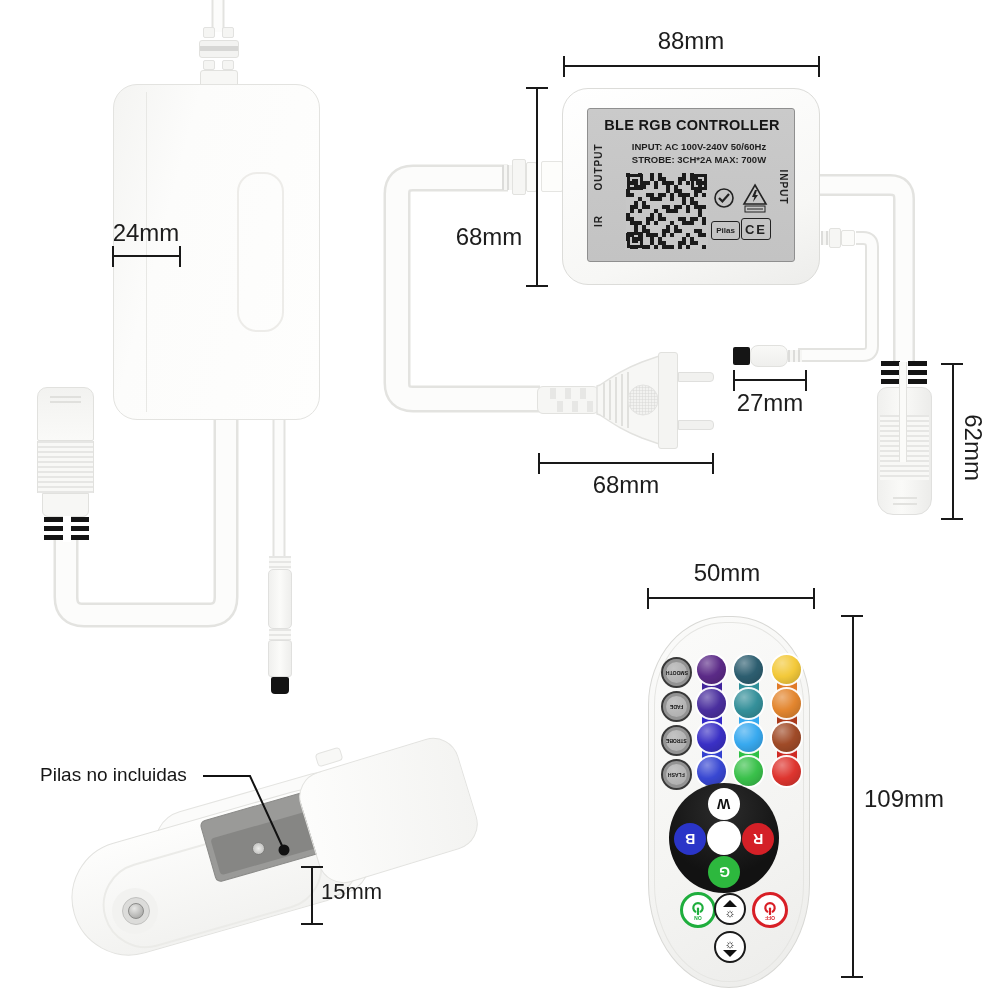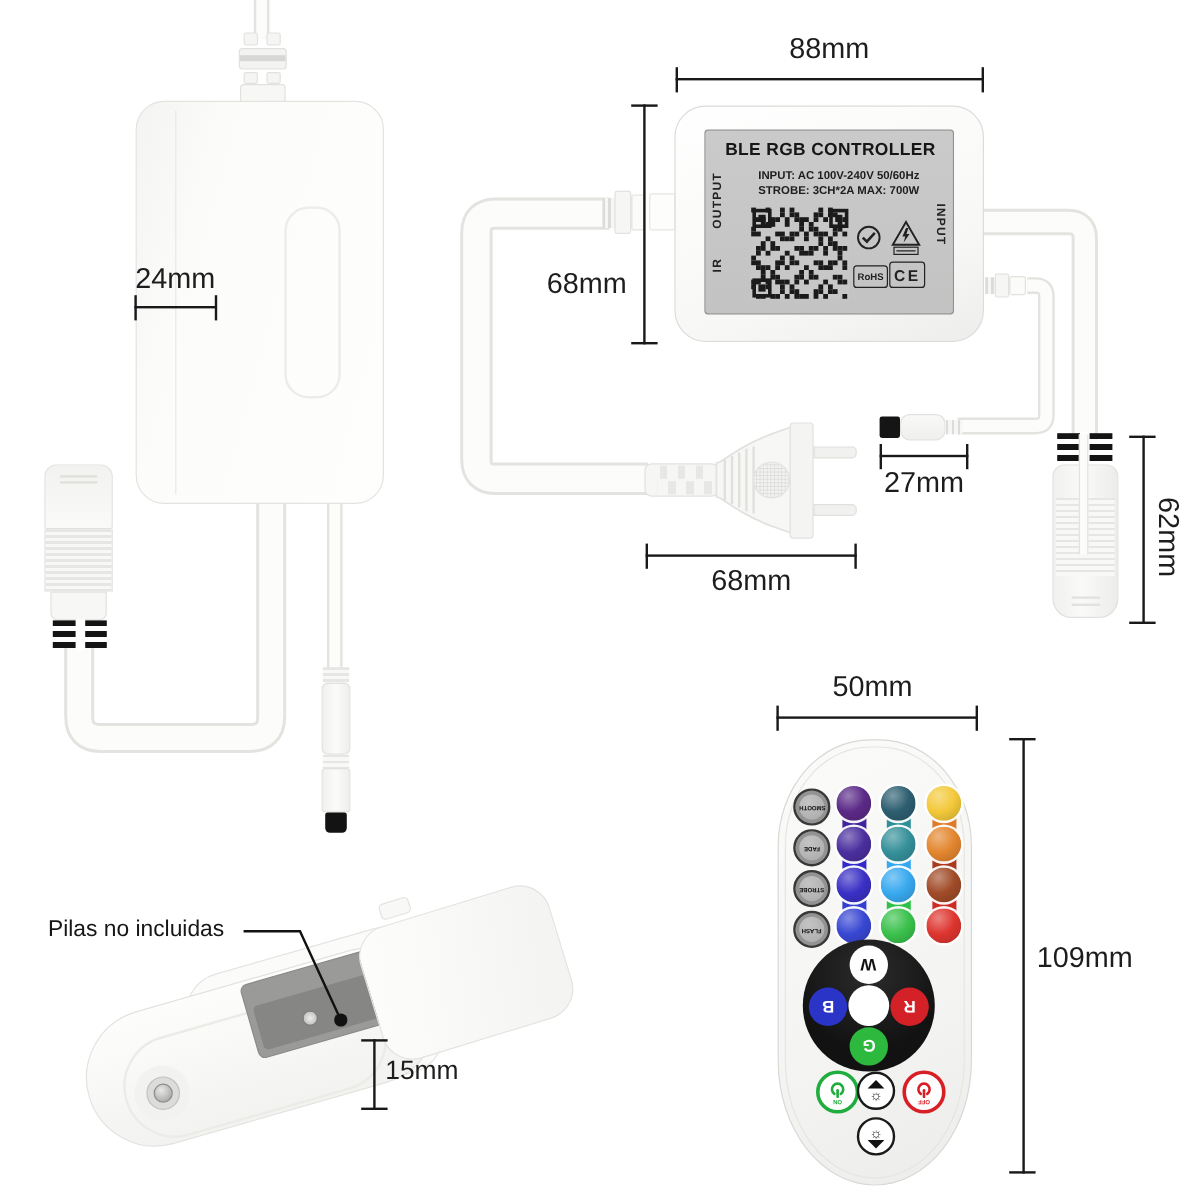--- a/index.html
+++ b/index.html
@@ -280,21 +280,21 @@
     <svg class="abs" style="left:124px;top:77px;" width="24" height="24" viewBox="0 0 24 24">
       <circle cx="12" cy="12" r="9" fill="none" stroke="#222" stroke-width="1.6"></circle>
       <path d="M7,12 l3.4,3.4 L17,8" fill="none" stroke="#222" stroke-width="2.2"></path>
     </svg>
     <svg class="abs" style="left:154px;top:74px;" width="26" height="30" viewBox="0 0 26 30">
       <polygon points="13,2 24,21 2,21" fill="none" stroke="#222" stroke-width="1.6"></polygon>
       <polygon points="13,7 10,14 12.4,14 11,19 16,12 13.4,12 15,7" fill="#222"></polygon>
       <rect x="3" y="23" width="20" height="6" fill="none" stroke="#222" stroke-width="1"></rect>
       <line x1="5" y1="26" x2="21" y2="26" stroke="#222" stroke-width="1"></line>
     </svg>
-    <div class="certbox" style="left:123px;top:112px;width:27px;height:17px;font-size:8px;">RoHS</div>
+    <div class="certbox" style="left:123px;top:112px;width:27px;height:17px;font-size:8px;">Pilas</div>
     <div class="certbox" style="left:153px;top:109px;width:28px;height:20px;font-size:13px;letter-spacing:2px;">CE</div>
   </div>
 
   <div class="dimtext" style="left:641px;top:28px;width:100px;">88mm</div>
   <div class="dimline-h" style="left:563px;top:65px;width:257px;"></div>
   <div class="tick-v" style="left:563px;top:56px;"></div>
   <div class="tick-v" style="left:818px;top:56px;"></div>
 
   <div class="dimtext" style="left:449px;top:224px;width:80px;">68mm</div>
   <div class="dimline-v" style="left:536px;top:87px;height:200px;"></div>

